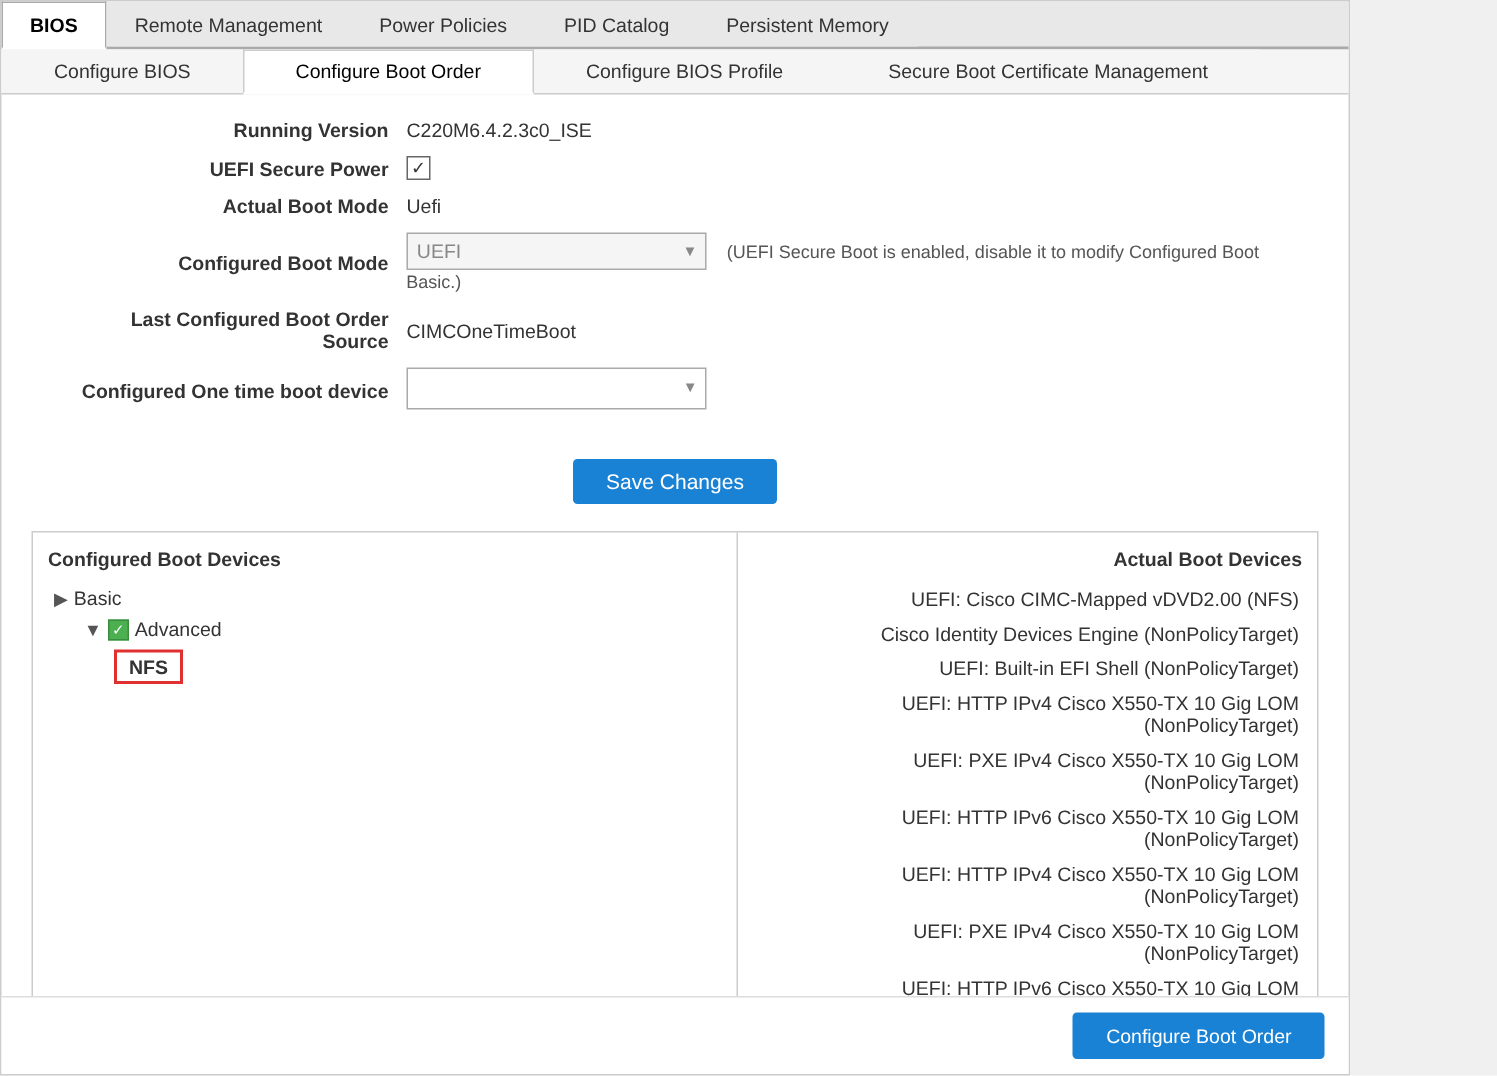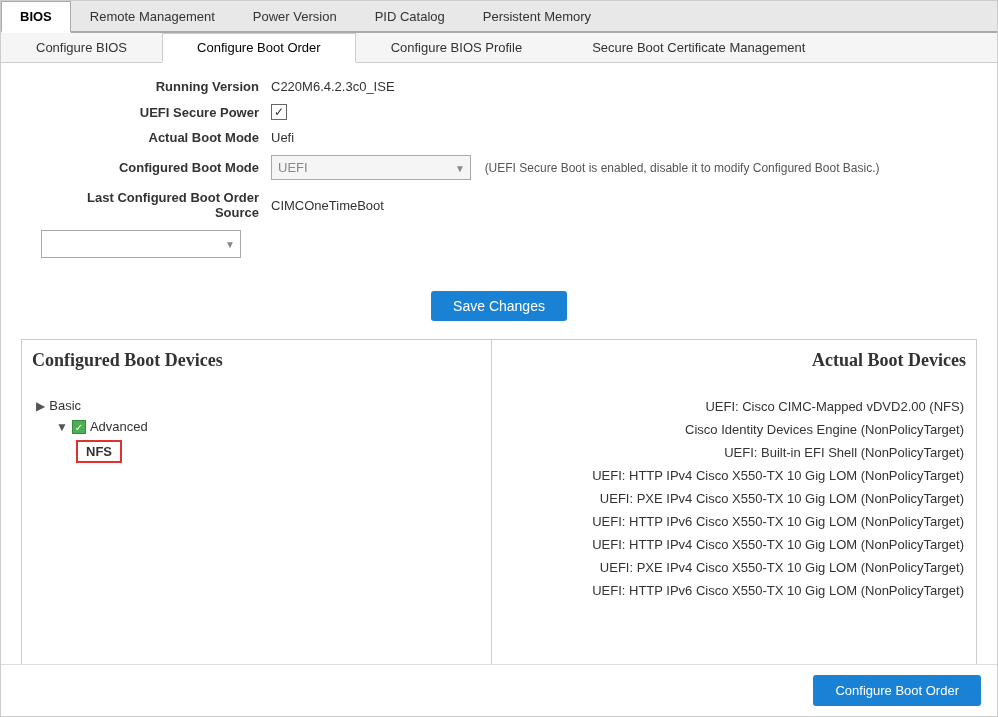--- a/index.html
+++ b/index.html
@@ -3,21 +3,21 @@
   <meta charset="utf-8">
   <style>
     * { box-sizing: border-box; margin: 0; padding: 0; }
     body {
       font-family: Arial, Helvetica, sans-serif;
       font-size: 13px;
       background: #f0f0f0;
       color: #333;
     }
     .outer-container {
-      width: 998px;
+      width: 900px;
       min-height: 717px;
       background: #fff;
       border: 1px solid #ccc;
       position: relative;
     }
     
     .top-tabs {
       display: flex;
       background: #e8e8e8;
       border-bottom: 2px solid #aaa;
@@ -166,25 +166,24 @@
       width: 470px;
       border-right: 1px solid #ccc;
       padding: 10px;
     }
     .right-panel {
       flex: 1;
       padding: 10px;
       text-align: right;
     }
     .panel-title {
-      font-size: 18px;
-      font-weight: bold;
-      color: #333;
-      margin-bottom: 24px;
-      font-family: Liberation Serif, serif;
+      font-size: 13px;
+      font-weight: bold;
+      color: #333;
+      margin-bottom: 8px;
     }
     .tree-item {
       display: flex;
       align-items: center;
       padding: 3px 4px;
       font-size: 13px;
       color: #333;
     }
     .tree-toggle {
       cursor: pointer;
@@ -246,21 +245,21 @@
     }
   </style>
 </head>
 <body>
 
 <div class="outer-container">
 
   <div class="top-tabs">
     <div class="top-tab active">BIOS</div>
     <div class="top-tab">Remote Management</div>
-    <div class="top-tab">Power Version</div>
+    <div class="top-tab">Power Policies</div>
     <div class="top-tab">PID Catalog</div>
     <div class="top-tab">Persistent Memory</div>
   </div>
 
   <div class="sub-tabs">
     <div class="sub-tab">Configure BIOS</div>
     <div class="sub-tab active">Configure Boot Order</div>
     <div class="sub-tab">Configure BIOS Profile</div>
     <div class="sub-tab">Secure Boot Certificate Management</div>
   </div>
@@ -295,20 +294,21 @@
           <span class="prop-note">(UEFI Secure Boot is enabled, disable it to modify Configured Boot Basic.)</span>
         </div>
       </div>
 
       <div class="prop-row">
         <div class="prop-label">Last Configured Boot Order Source</div>
         <div class="prop-value">CIMCOneTimeBoot</div>
       </div>
 
       <div class="prop-row">
+        <div class="prop-label">Configured One time boot device</div>
         <div class="prop-value">
           <div class="select-wrapper">
             <div class="select-box-enabled" style="width:200px;height:28px;"></div>
           </div>
         </div>
       </div>
 
     </div>
 
     <div style="text-align:center;">

